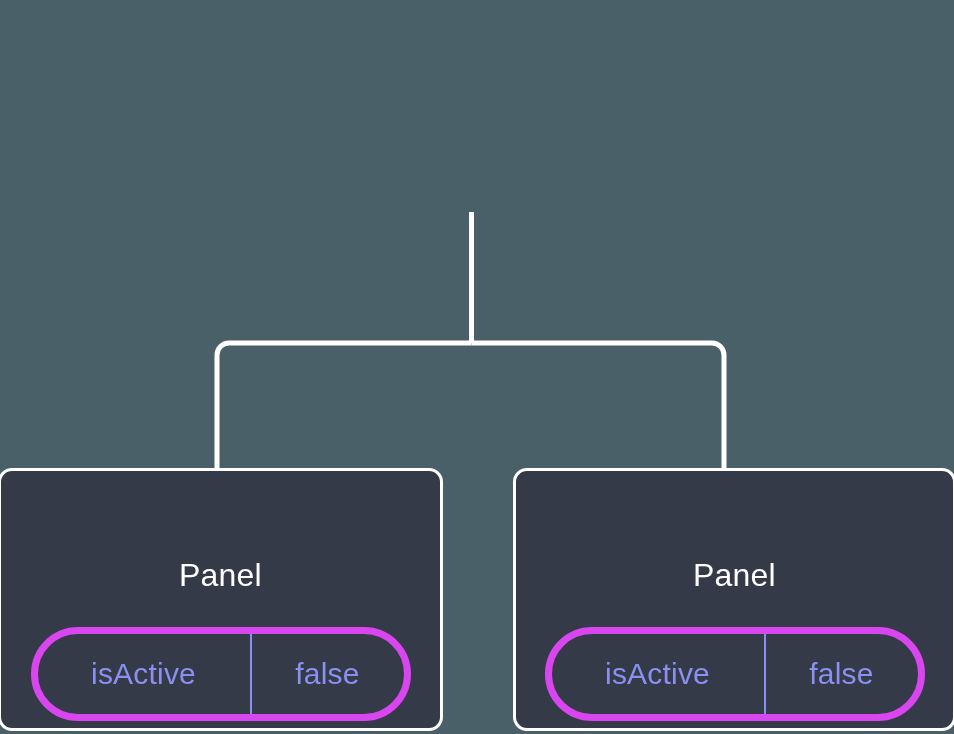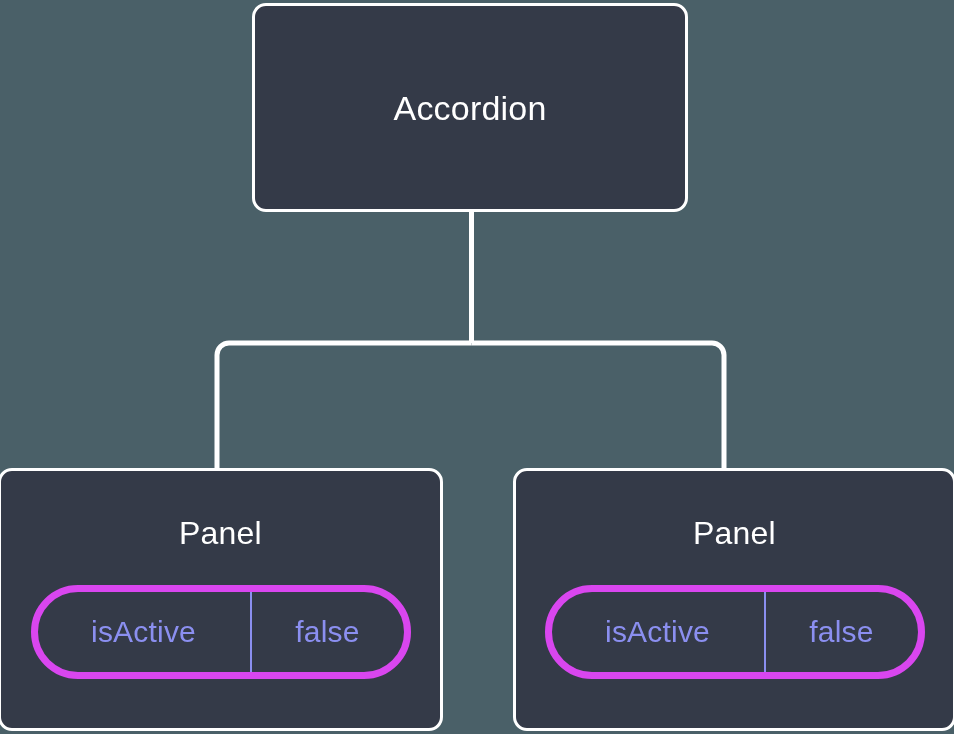--- a/index.html
+++ b/index.html
@@ -77,20 +77,21 @@
     left: 513px;
     width: 443px;
   }
 
   .node-title {
     color: #ffffff;
     font-size: 32px;
     font-weight: 400;
     line-height: 1;
     letter-spacing: 0.2px;
+    margin-top: 42px;
   }
 
   
   .state-badge {
     margin-top: 36px;
     box-sizing: border-box;
     height: 94px;
     border: 7px solid #d946ef;
     border-radius: 47px;
     display: flex;
@@ -125,23 +126,20 @@
 
   <svg id="connector-layer" viewBox="0 0 954 734" width="954" height="734" xmlns="http://www.w3.org/2000/svg">
 
     <path d="M 471.5 212 L 471.5 343" fill="none" stroke="#ffffff" stroke-width="5" stroke-linecap="butt"></path>
 
     <path d="M 471.5 343 L 229 343 A 12 12 0 0 0 217 355 L 217 470" fill="none" stroke="#ffffff" stroke-width="5" stroke-linejoin="round"></path>
 
     <path d="M 471.5 343 L 712 343 A 12 12 0 0 1 724 355 L 724 470" fill="none" stroke="#ffffff" stroke-width="5" stroke-linejoin="round"></path>
   </svg>
 
-  <div class="node" id="node-accordion">
-    <span class="node-title-root">Accordion</span>
-  </div>
 
   <div class="node node-panel" id="node-panel-0">
     <span class="node-title">Panel</span>
     <div class="state-badge">
       <span class="badge-cell badge-key">isActive</span>
       <span class="badge-divider"></span>
       <span class="badge-cell badge-value">false</span>
     </div>
   </div>
 

